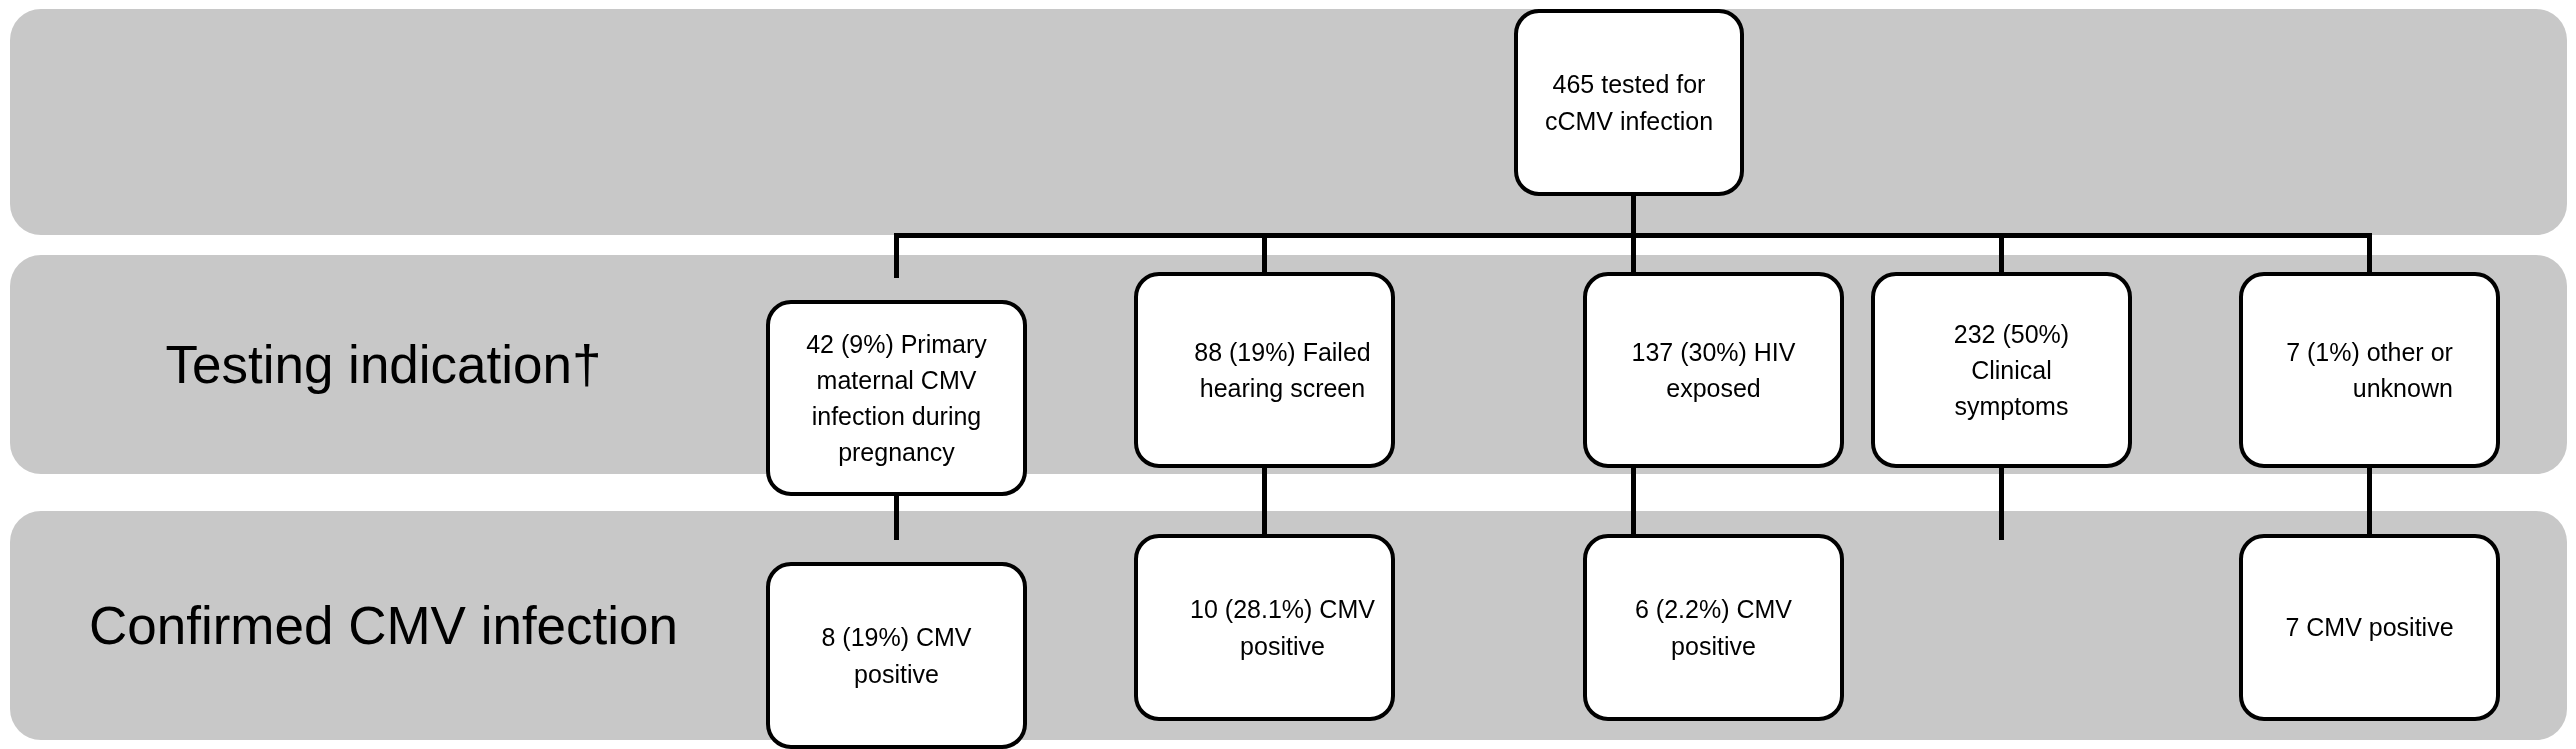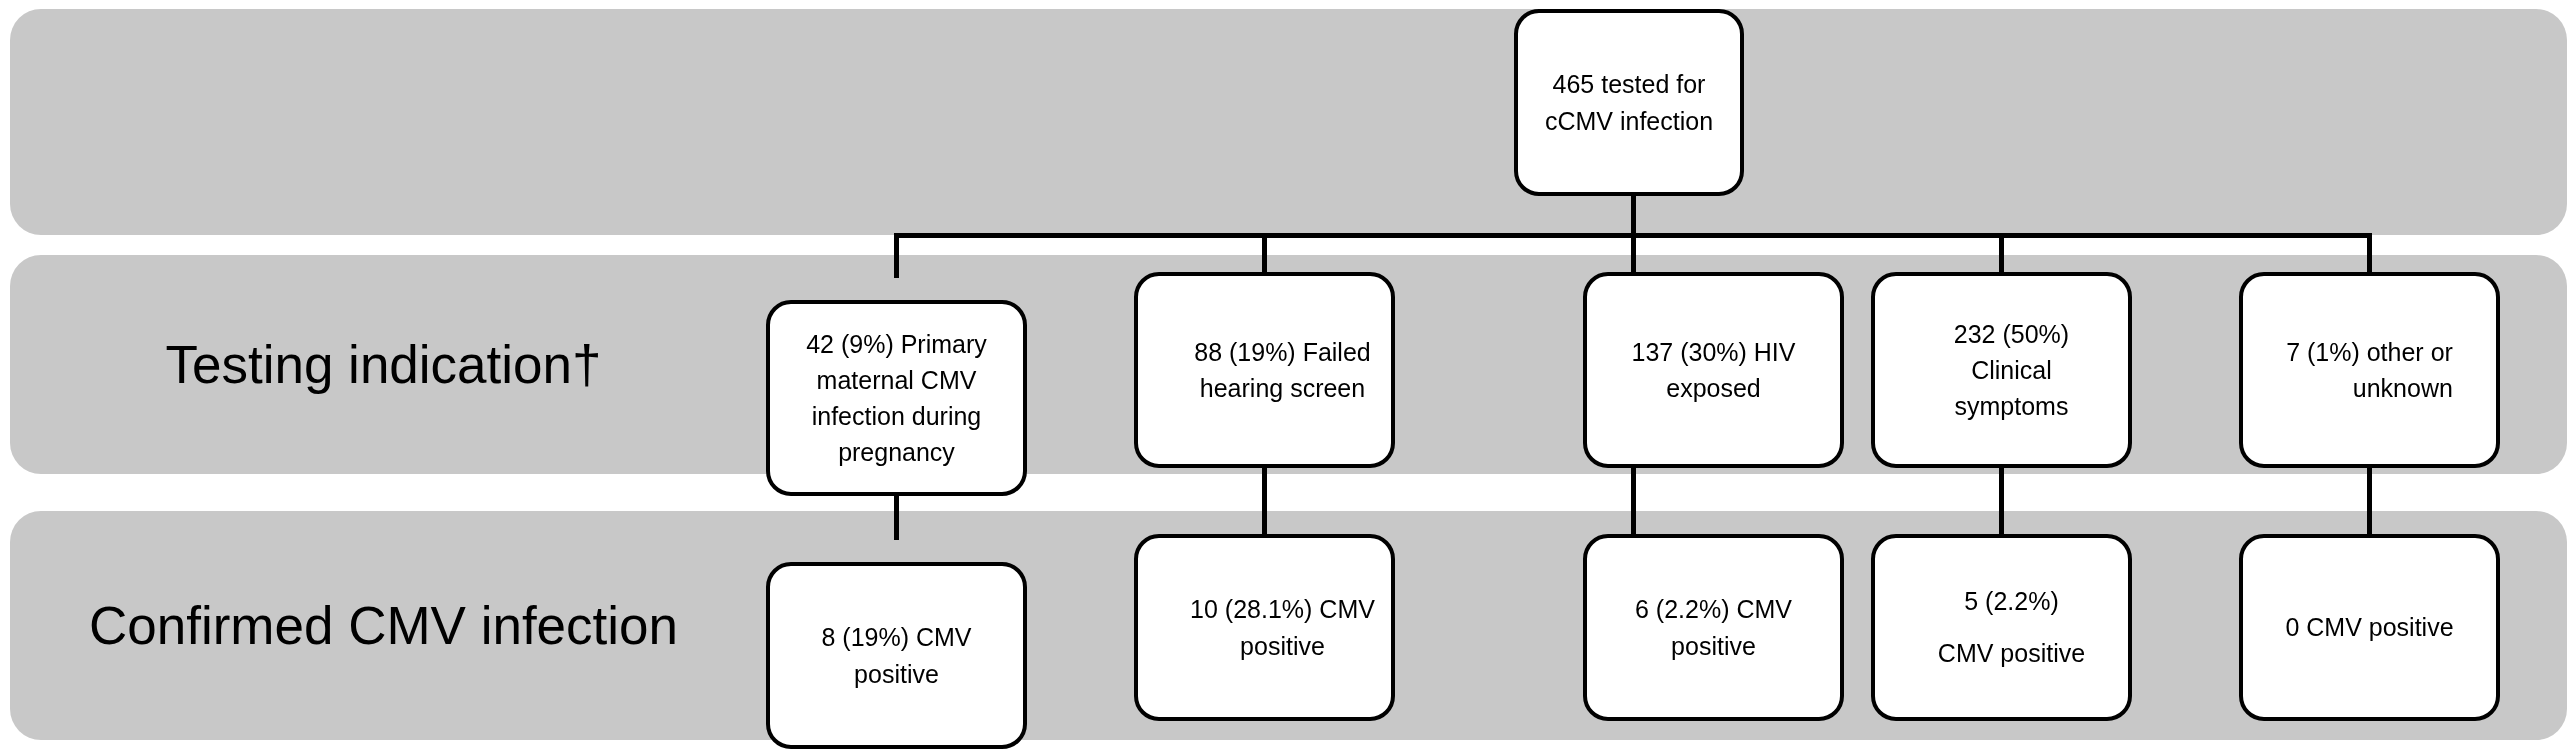--- a/index.html
+++ b/index.html
@@ -152,22 +152,18 @@
 positive</span>
   </div>
   <div class="node r3 c2">
     <span class="node-text">10 (28.1%) CMV
 positive</span>
   </div>
   <div class="node r3 c3">
     <span class="node-text">6 (2.2%) CMV
 positive</span>
   </div>
-  <div class="node r3 c4">
-    <span class="node-text loose">5 (2.2%)
-CMV positive</span>
-  </div>
   <div class="node r3 c5">
-    <span class="node-text">0 CMV positive</span>
+    <span class="node-text">7 CMV positive</span>
   </div>
 
 </div>
 
 
 </body></html>

